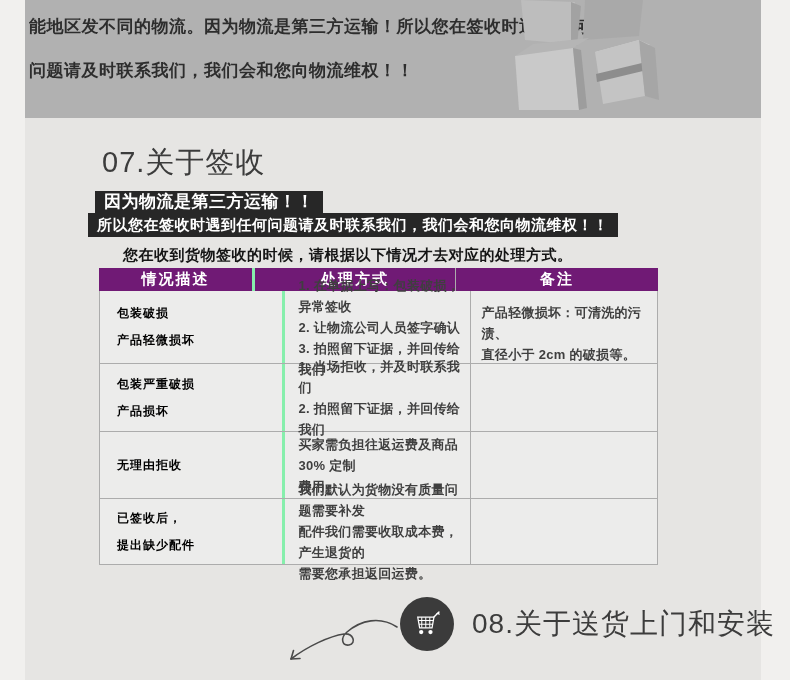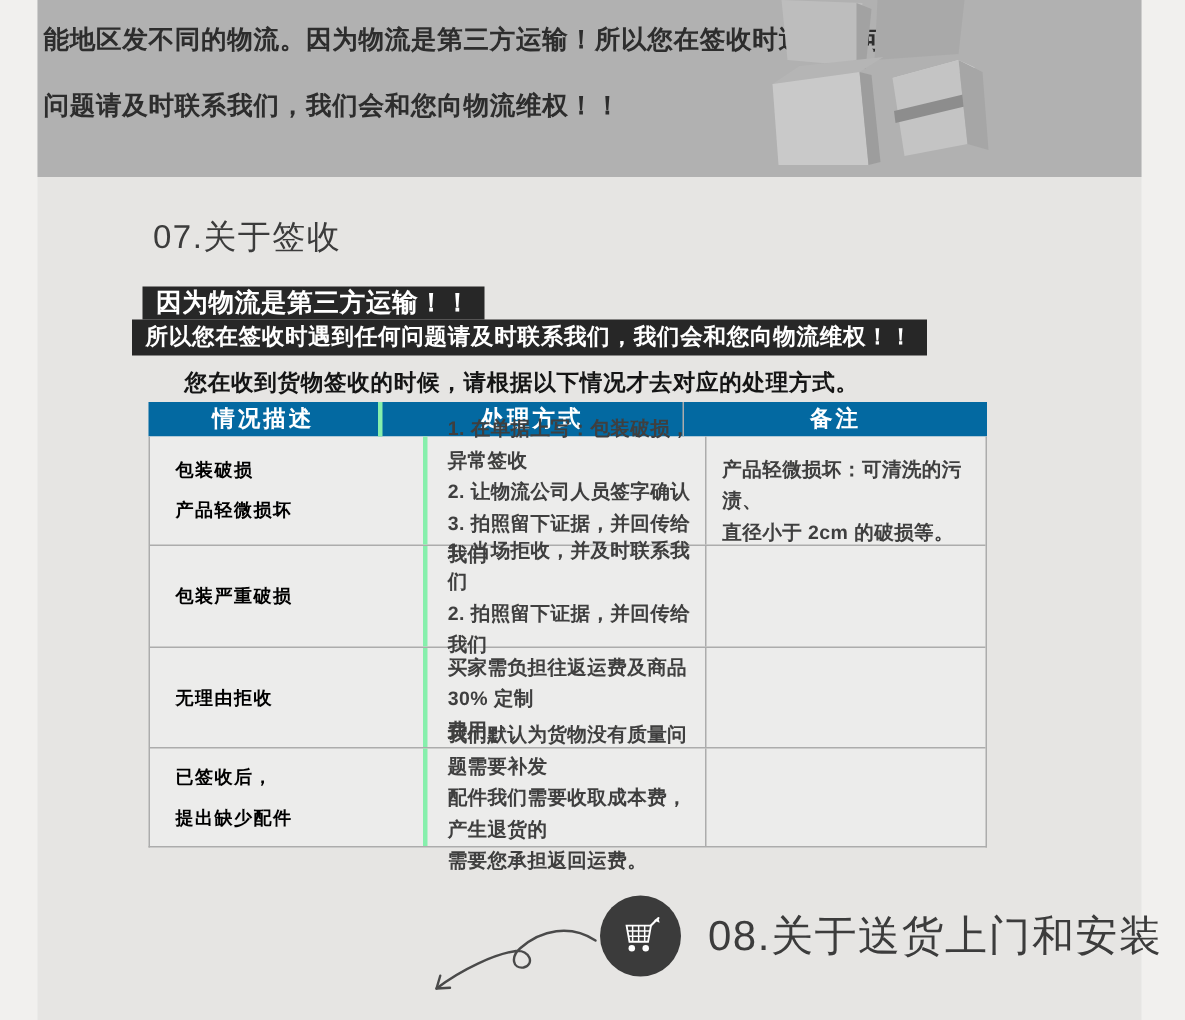--- a/index.html
+++ b/index.html
@@ -22,35 +22,35 @@
   }
   .hero-text {
     position:absolute; left:4px; top:5px;
     font-size:17px; font-weight:bold; color:#2d2d2d;
     line-height:44px; letter-spacing:0.5px; white-space:nowrap;
   }
   .hero-boxes { position:absolute; left:478px; top:0; width:162px; height:112px; }
   
   .title07 {
     position:absolute; left:77px; top:143px;
-    font-size:22px; font-weight:400; color:#3c3c3c; letter-spacing:1px;
+    font-size:29px; font-weight:400; color:#3c3c3c; letter-spacing:1px;
   }
   .banner {
     position:absolute; background:#272727; color:#ffffff; font-weight:bold;
     white-space:nowrap; letter-spacing:0.5px;
   }
   .banner1 { left:70px; top:191px; font-size:17px; line-height:22px; padding:0 9px; }
   .banner2 { left:63px; top:213px; font-size:15px; line-height:24px; padding:0 9px; }
   .instruction {
     position:absolute; left:98px; top:246px;
     font-size:15px; font-weight:bold; color:#151515; letter-spacing:0.5px;
   }
   
   .sign-table { position:absolute; left:74px; top:268px; width:559px; }
-  .thead { display:flex; background:#0369a1; height:23px; }
+  .thead { display:flex; background:#701a75; height:23px; }
   .th {
     color:#ffffff; font-size:15px; font-weight:bold; letter-spacing:2px;
     display:flex; align-items:center; justify-content:center; height:23px;
   }
   .tbody { border:1px solid #acacac; border-top:none; background:#ececeb; }
   .tr { display:flex; border-top:1px solid #acacac; }
   .tr:first-child { border-top:none; }
   .td { display:flex; flex-direction:column; justify-content:center; }
   .c1 { width:153px; } .c2 { width:204px; border-left:3px solid #86efac; border-right:1px solid #acacac; } .c3 { width:202px; }
   .r1 { height:72px; } .r2 { height:68px; } .r3 { height:67px; } .r4 { height:66px; }
@@ -121,20 +121,21 @@
           </div>
           <div class="td c3 note">
             <div>产品轻微损坏：可清洗的污渍、</div>
             <div>直径小于 2cm 的破损等。</div>
           </div>
         </div>
 
         <div class="tr r2">
           <div class="td c1 situation">
             <div>包装严重破损</div>
+            <div>产品损坏</div>
           </div>
           <div class="td c2 handling">
             <div>1. 当场拒收，并及时联系我们</div>
             <div>2. 拍照留下证据，并回传给我们</div>
           </div>
           <div class="td c3 note"></div>
         </div>
 
         <div class="tr r3">
           <div class="td c1 situation">

